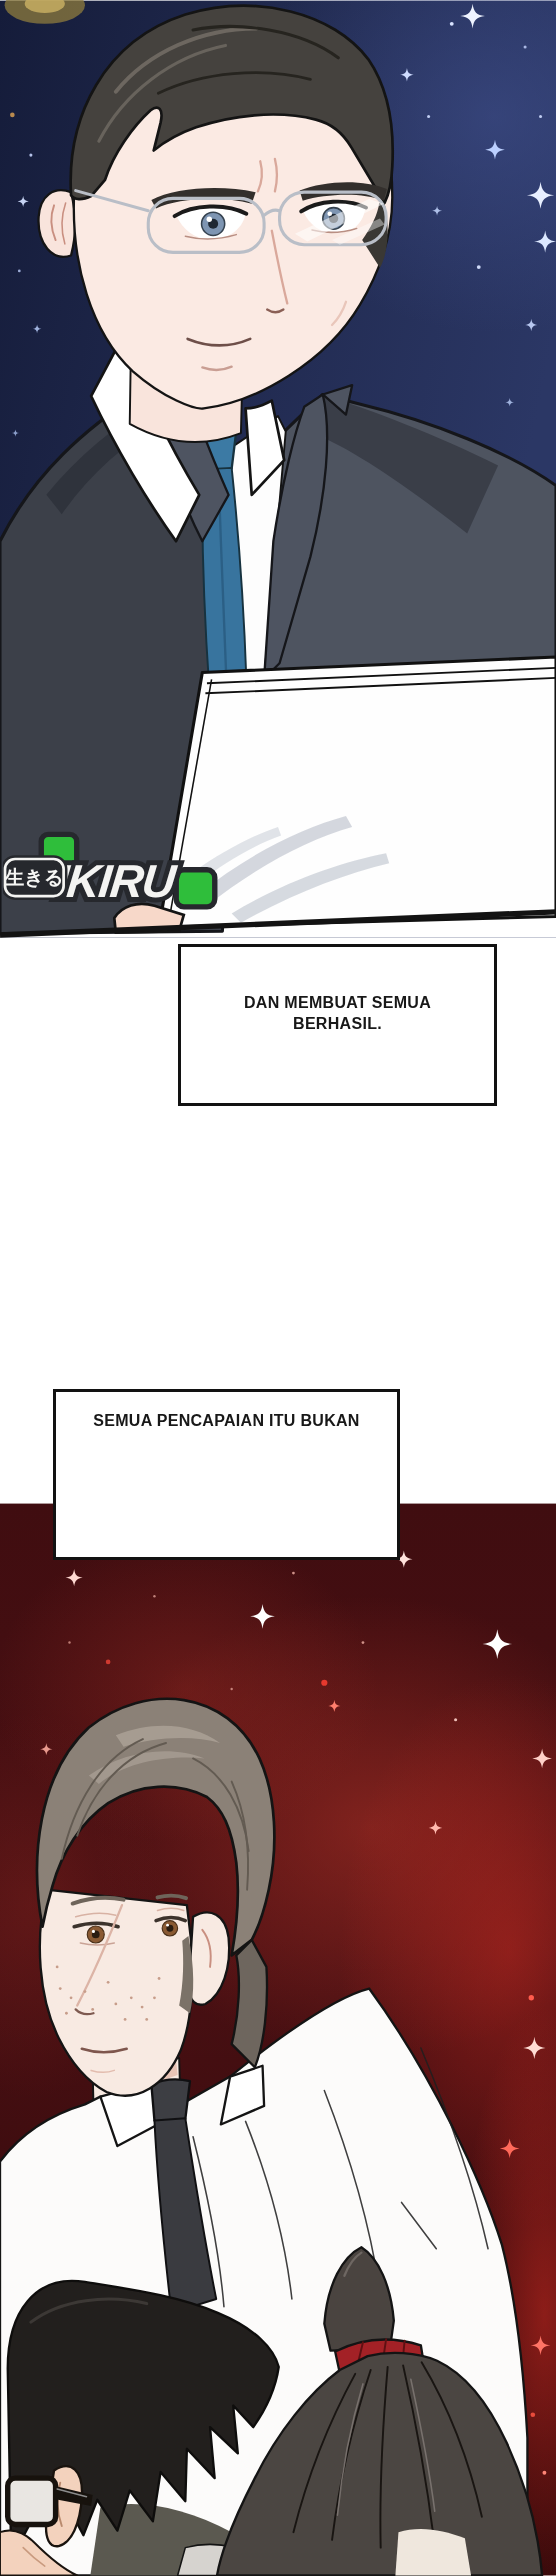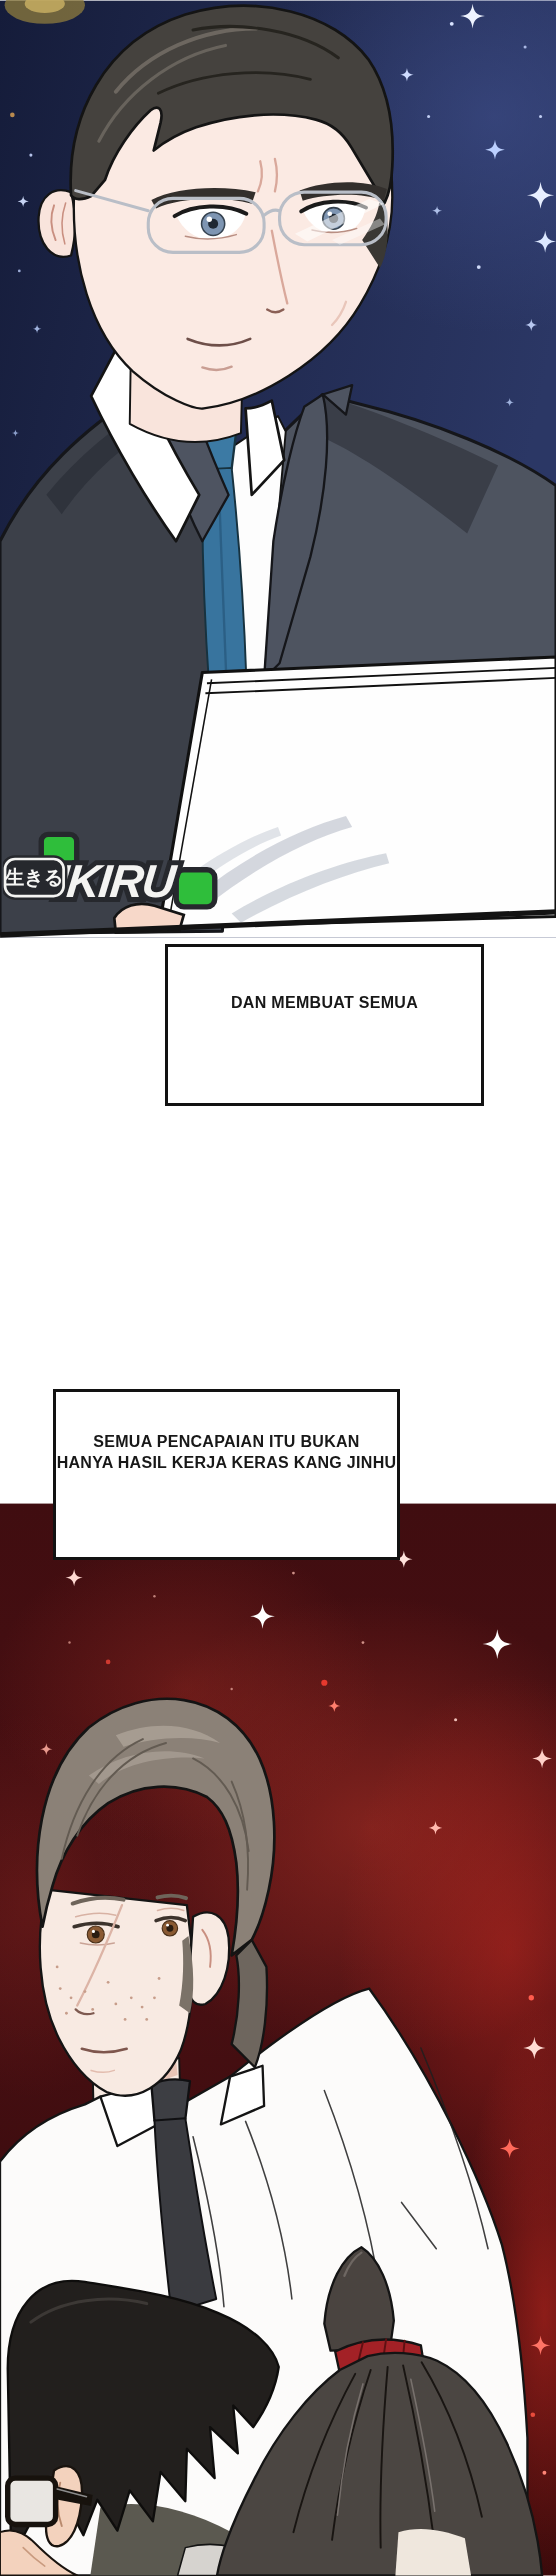--- a/index.html
+++ b/index.html
@@ -6,22 +6,22 @@
   body{width:556px;height:2576px;position:relative;overflow:hidden;
        font-family:"Liberation Sans","DejaVu Sans",sans-serif;}
   .abs{position:absolute;}
   #panel-top{left:0;top:0;width:556px;height:938px;}
   #gap-white{left:0;top:938px;width:556px;height:566px;background:#ffffff;}
   #panel-bottom{left:0;top:1503px;width:556px;height:1073px;}
   .caption-box{background:#ffffff;border:3.9px solid #121212;box-sizing:border-box;
                text-align:center;color:#181818;z-index:30;}
   .caption-line{font-weight:bold;font-size:16px;line-height:21px;letter-spacing:0.3px;
                 white-space:nowrap;}
-  #caption-1{left:165px;top:944px;width:319px;height:162px;padding-top:45px;}
-  #caption-2{left:53px;top:1389px;width:347px;height:171px;padding-top:39px;}
+  #caption-1{left:178px;top:944px;width:319px;height:162px;padding-top:45px;}
+  #caption-2{left:53px;top:1389px;width:347px;height:171px;padding-top:18px;}
   #logo{left:3.1px;top:822px;width:240px;height:91px;z-index:20;}
   svg{display:block;}
   .logo-latin{font-family:"Liberation Sans",sans-serif;font-weight:bold;font-style:italic;
               font-size:60px;letter-spacing:-2px;}
   .logo-jp{font-family:"DejaVu Sans",sans-serif;font-weight:bold;font-size:25px;}
 </style>
 </head>
 <body>
 
 <div id="panel-top" class="abs">
@@ -167,25 +167,25 @@
     <rect x="224" y="62" width="50" height="48" rx="10" fill="#2fbe3b" stroke="#26282d" stroke-width="7"></rect>
     <text x="66" y="97" class="logo-latin" fill="#f4f4f2" stroke="#26282d" stroke-width="13" paint-order="stroke" transform="skewX(-6) translate(10,0)">IKIRU</text>
     <rect x="2" y="48" width="76" height="48" rx="13" fill="none" stroke="#26282d" stroke-width="10"></rect>
     <rect x="2" y="48" width="76" height="48" rx="13" fill="#26282d" stroke="#f4f4f2" stroke-width="3.5"></rect>
     <text x="40" y="81" class="logo-jp" fill="#f6f6f4" text-anchor="middle">生きる</text>
   </svg>
 </div>
 
 <div id="caption-1" class="abs caption-box">
   <div class="caption-line">DAN MEMBUAT SEMUA</div>
+  <div class="caption-line">BERHASIL.</div>
 </div>
 
 <div id="caption-2" class="abs caption-box">
   <div class="caption-line">SEMUA PENCAPAIAN ITU BUKAN</div>
-  <div class="caption-line">HANYA HASIL KERJA KERAS KANG JINHU</div>
 </div>
 
 <div id="panel-bottom" class="abs">
 <svg width="556" height="1073" viewBox="0 0 720 1388">
   <defs>
     <linearGradient id="redG" x1="0" y1="0" x2="0" y2="1">
       <stop offset="0" stop-color="#400d10"></stop>
       <stop offset="0.4" stop-color="#4a1013"></stop>
       <stop offset="1" stop-color="#2c0709"></stop>
     </linearGradient>

